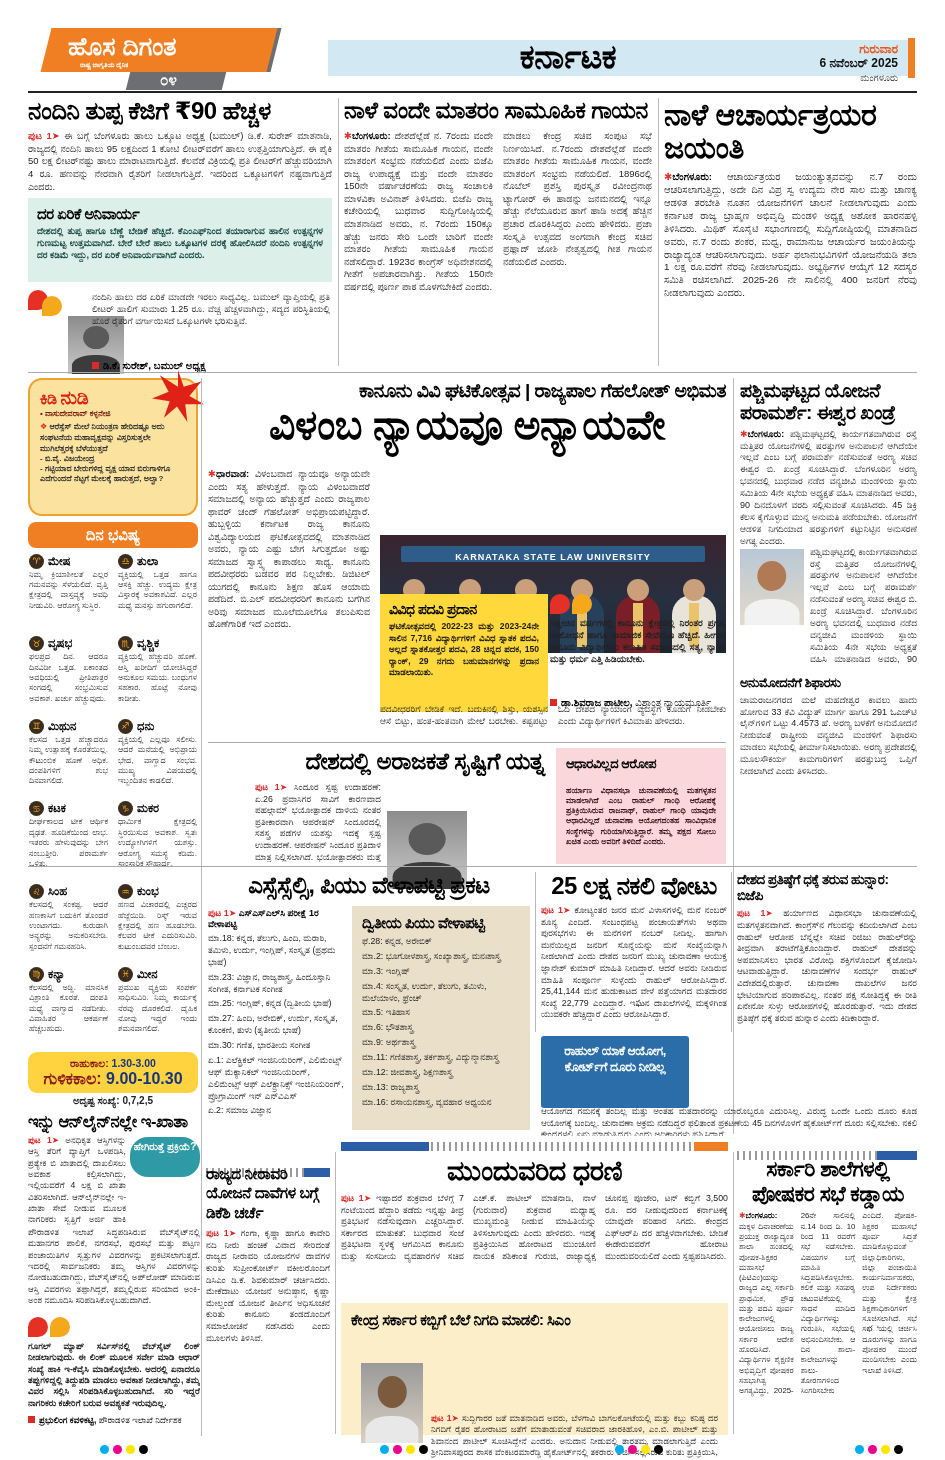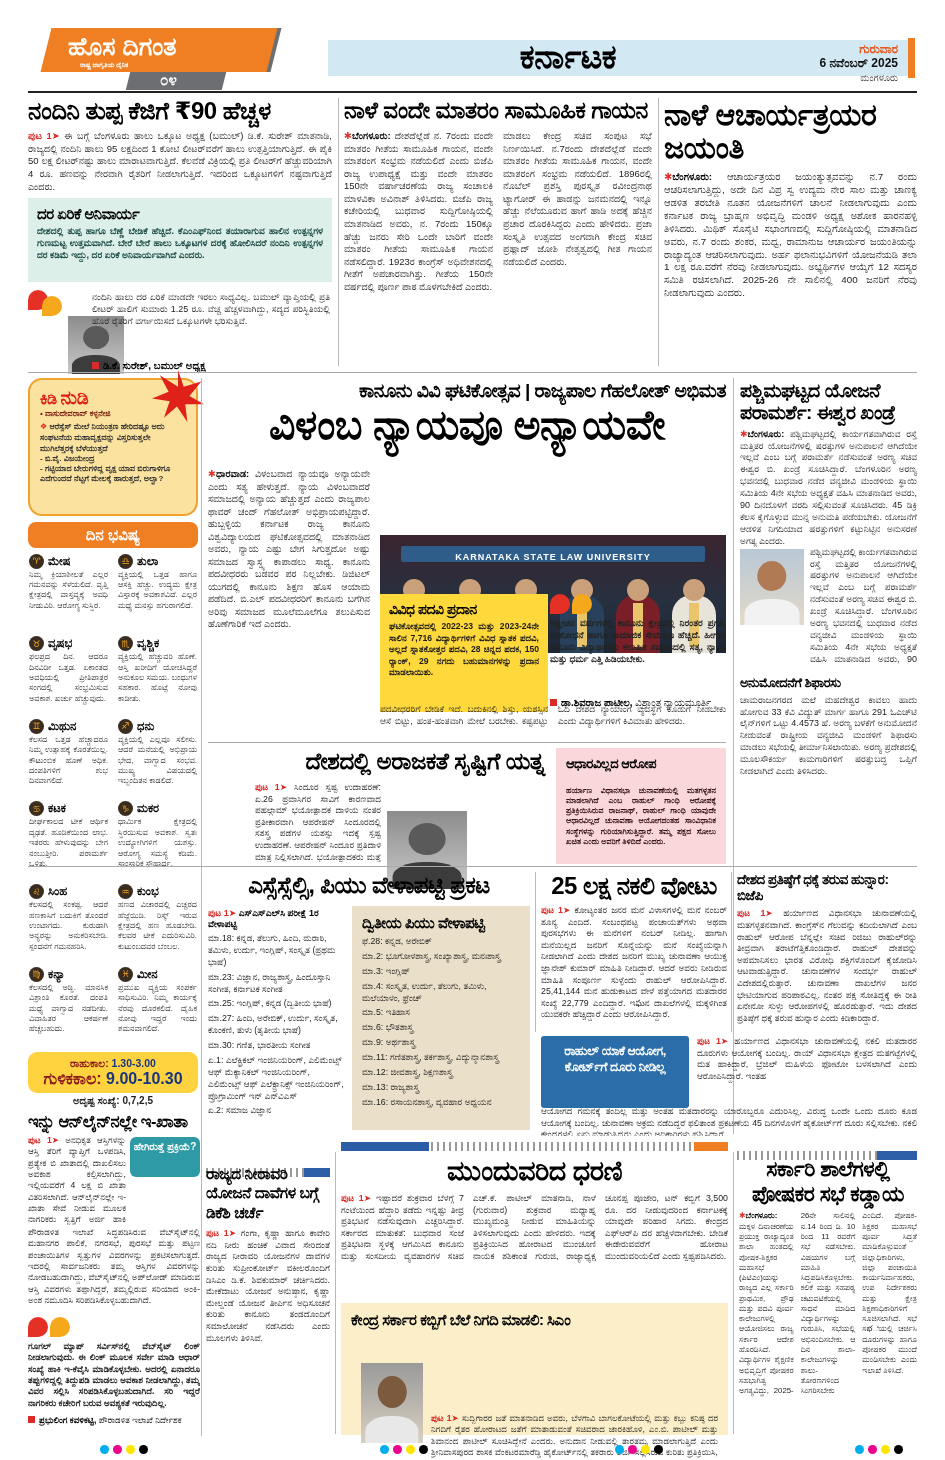--- a/index.html
+++ b/index.html
@@ -22,21 +22,21 @@
   .logo-txt{color:#fff;font-weight:bold;white-space:nowrap;}
   .pg-skew{background:#6d6e71;transform:skewX(-14deg);}
   .band{background:#d2e8f3;}
   
   .tealbox{background:#dcefe9;padding:7px 9px;}
   .yellowbox{background:#ffd83c;padding:7px 9px;}
   .pinkbox{background:#f9d7da;padding:8px 10px;}
   .beigebox{background:#eadfc8;padding:8px 10px;}
   .bluebox{background:#2a6da9;color:#fff;padding:8px 10px;border-radius:3px;}
   .creambox{background:#fbeec8;padding:8px 10px;}
-  .processbox{background:#2e9aa6;color:#fff;border-radius:6px;text-align:center;font-weight:bold;}
+  .processbox{background:#2e9aa6;color:#fff;border-radius:18px;text-align:center;font-weight:bold;}
   .rahubox{background:#ffd23f;border-radius:9px;padding:5px 8px;text-align:center;}
   .bubble{background:#fbe29e;border:2px solid #f0a22e;border-radius:14px;padding:8px 10px;}
   .starburst{background:#e0211a;clip-path:polygon(50% 0%,61% 32%,95% 22%,72% 50%,100% 66%,64% 66%,68% 100%,48% 70%,23% 92%,34% 60%,0% 55%,32% 42%,15% 10%,50% 32%);}
   
   .qmark{display:inline-block;width:15px;height:15px;border-radius:50% 50% 50% 0;background:#e53125;margin-right:2px;}
   .qmark.y{background:#f5a81c;}
   .qmark.big{width:20px;height:20px;}
   
   .photo{background:linear-gradient(180deg,#8c8c8c,#c9c9c9);position:relative;overflow:hidden;}
   .photo .head{position:absolute;left:50%;top:16%;width:46%;height:40%;transform:translateX(-50%);border-radius:50%;background:#5a5a5a;}
@@ -383,24 +383,20 @@
     <p class="body-txt" style="margin-top:4px;height:120px;font-size:8.8px;">
       <span class="cont"><span>ಪುಟ 1</span><span>➤</span></span>
       <span>ಹರ್ಯಾಣದ ವಿಧಾನಸಭಾ ಚುನಾವಣೆಯಲ್ಲಿ ಮತಗಳ್ಳತನವಾಗಿದೆ. ಕಾಂಗ್ರೆಸ್‌ನ ಗೆಲುವನ್ನು ಕದಿಯಲಾಗಿದೆ ಎಂಬ ರಾಹುಲ್ ಆರೋಪ ಬೆನ್ನಲ್ಲೇ ಸಚಿವ ರಿಜಿಜು ರಾಹುಲ್‌ರನ್ನು ತೀವ್ರವಾಗಿ ತರಾಟೆಗೆತ್ತಿಕೊಂಡಿದ್ದಾರೆ. ರಾಹುಲ್ ದೇಶವನ್ನು ಅಪಮಾನಿಸಲು ಭಾರತ ವಿರೋಧಿ ಶಕ್ತಿಗಳೊಂದಿಗೆ ಕೈಜೋಡಿಸಿ ಆಟವಾಡುತ್ತಿದ್ದಾರೆ. ಚುನಾವಣೆಗಳ ಸಂದರ್ಭ ರಾಹುಲ್ ವಿದೇಶದಲ್ಲಿರುತ್ತಾರೆ. ಚುನಾವಣಾ ದಾಖಲೆಗಳ ಜನರ ಭೇಟಿಯಾಗುವ ಪರಿಪಾಠವಿಲ್ಲ. ನಂತರ ಪಕ್ಷ ಸೋತಿದ್ದಕ್ಕೆ ಈ ರೀತಿ ಏನೇನೋ ಸುಳ್ಳು ಆರೋಪಗಳಲ್ಲಿ ಹೊರಡುತ್ತಾರೆ. ಇದು ದೇಶದ ಪ್ರತಿಷ್ಠೆಗೆ ಧಕ್ಕೆ ತರುವ ಹುನ್ನಾರ ಎಂದು ಕಿಡಿಕಾರಿದ್ದಾರೆ.</span>
     </p>
   </div>
 
   <div class="abs" style="left:541px;top:1036px;width:376px;height:100px;">
     <div class="bluebox abs" style="left:0;top:0;width:128px;height:56px;">
       <div class="hl" style="color:#fff;font-size:12.5px;text-align:center;line-height:1.25;">ರಾಹುಲ್ ಯಾಕೆ ಆಯೋಗ, ಕೋರ್ಟ್‌ಗೆ ದೂರು ನೀಡಿಲ್ಲ</div>
     </div>
-    <p class="body-txt abs" style="left:156px;top:0;width:220px;height:66px;font-size:8.8px;">
-      <span class="cont"><span>ಪುಟ 1</span><span>➤</span></span>
-      <span>ಹರ್ಯಾಣದ ವಿಧಾನಸಭಾ ಚುನಾವಣೆಯಲ್ಲಿ ನಕಲಿ ಮತದಾರರ ದೂರುಗಳು ಆಯೋಗಕ್ಕೆ ಬಂದಿಲ್ಲ. ರಾಯ್ ವಿಧಾನಸಭಾ ಕ್ಷೇತ್ರದ ಮತಗಟ್ಟೆಗಳಲ್ಲಿ ಮತ ಹಾಕಿದ್ದಾರೆ, ಬ್ರೆಜಿಲ್ ಮಹಿಳೆಯ ಫೋಟೋ ಬಳಸಲಾಗಿದೆ ಎಂದು ಆರೋಪಿಸಿದ್ದಾರೆ. ಇಂತಹ</span>
-    </p>
     <p class="body-txt abs" style="left:0;top:70px;width:376px;height:30px;font-size:8.8px;">ಆಯೋಗದ ಗಮನಕ್ಕೆ ತಂದಿಲ್ಲ ಮತ್ತು ಅಂತಹ ಮತದಾರರನ್ನು ಯಾರೊಬ್ಬರೂ ಎದುರಿಸಿಲ್ಲ. ವಿರುದ್ಧ ಒಂದೇ ಒಂದು ದೂರು ಕೂಡ ಆಯೋಗಕ್ಕೆ ಬಂದಿಲ್ಲ. ಚುನಾವಣಾ ಅಕ್ರಮ ನಡೆದಿದ್ದರೆ ಫಲಿತಾಂಶ ಪ್ರಕಟಣೆಯ 45 ದಿನಗಳೊಳಗೆ ಹೈಕೋರ್ಟ್‌ಗೆ ದೂರು ಸಲ್ಲಿಸಬೇಕು. ನಕಲಿ ಕೇಂದ್ರಗಳಲ್ಲಿ ಏನು ಮಾಡುತ್ತಿದ್ದರು ಎಂದು ಅಧಿಕಾರಿಗಳು ಪ್ರಶ್ನಿಸಿದ್ದಾರೆ.</p>
   </div>
 
   <div class="abs halftone" style="left:341px;top:1142px;width:387px;">
     <span class="seg blue" style="left:0;width:88px;"></span>
     <span class="seg orange" style="right:0;width:34px;"></span>
   </div>
   <div class="abs halftone" style="left:737px;top:1142px;width:180px;">
     <span class="seg blue" style="right:0;width:40px;"></span>
   </div>

